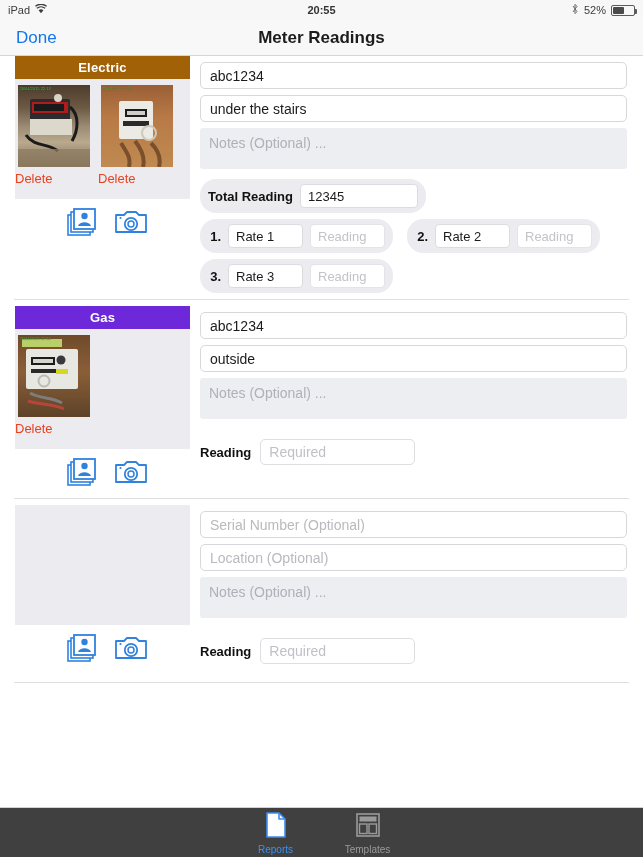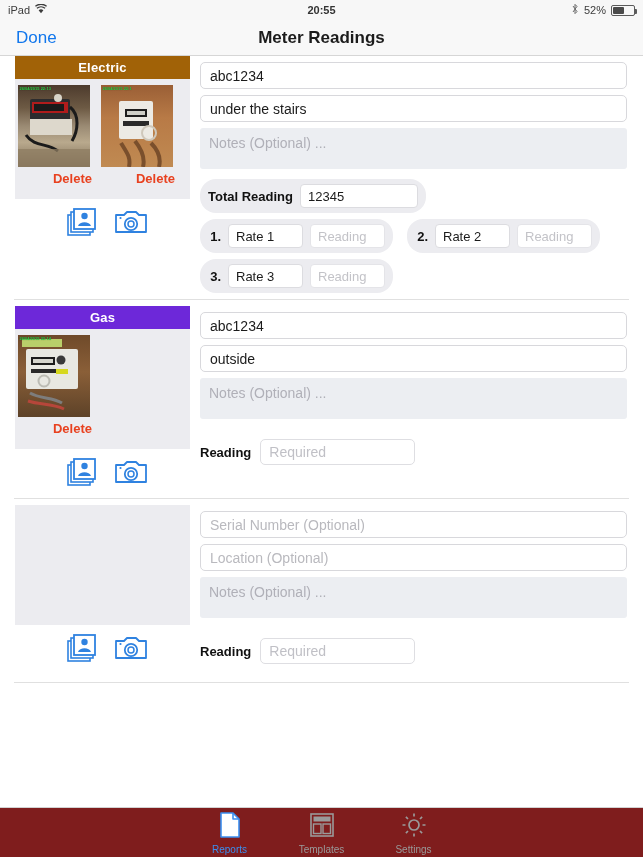--- a/index.html
+++ b/index.html
@@ -76,21 +76,21 @@
     color: #ffffff; font-size: 13px; font-weight: bold;
     letter-spacing: .2px;
   }
   .thumbs-box {
     background: #ececf0;
     padding: 6px 0 0 0;
     display: flex; gap: 6px;
     overflow: hidden;
     position: relative;
   }
-  .thumb-wrap { width: 77px; flex: 0 0 77px; text-align: right; font-weight: bold; }
+  .thumb-wrap { width: 77px; flex: 0 0 77px; text-align: left; }
   .thumb {
     width: 72px; height: 82px; margin: 0 auto;
     position: relative; overflow: hidden;
     background: #6b5a4a;
   }
   .thumb .stamp {
     position: absolute; top: 1px; left: 2px;
     font-size: 4px; color: #2bd94a; font-family: "Liberation Sans", sans-serif;
     white-space: nowrap; z-index: 3;
     text-shadow: 0 0 1px rgba(0,0,0,.6);
@@ -152,21 +152,21 @@
     width: 155px; height: 26px;
     border: 1px solid #dedee2; border-radius: 5px; background: #fff;
     padding: 0 8px; font-size: 14px; color: #1b1b1b; outline: none;
     font-family: "Liberation Sans", sans-serif;
   }
   .rd-row .in-big::placeholder { color: #c0c0c6; }
 
   
   .tabbar {
     position: absolute; bottom: 0; left: 0; width: 643px; height: 50px;
-    background: #7f1d1d; border-top: 1px solid #d2d2d2;
+    background: #404040; border-top: 1px solid #d2d2d2;
     display: flex; align-items: center; justify-content: center; gap: 0;
   }
   .tab {
     width: 92px; text-align: center; cursor: pointer;
     display: flex; flex-direction: column; align-items: center; gap: 1px;
   }
   .tab .lbl { font-size: 10px; color: #9a9a9a; }
   .tab.active .lbl { color: #3b8ff0; }
 </style>
 </head>
@@ -401,28 +401,15 @@
       <span>
         <svg width="26" height="28" viewBox="0 0 26 28">
           <rect x="2" y="3" width="22" height="22" fill="none" stroke="#9a9a9a" stroke-width="1.6"></rect>
           <rect x="4.5" y="5.5" width="17" height="5" fill="#9a9a9a"></rect>
           <rect x="4.5" y="13" width="7.5" height="9.5" fill="none" stroke="#9a9a9a" stroke-width="1.4"></rect>
           <rect x="14" y="13" width="7.5" height="9.5" fill="none" stroke="#9a9a9a" stroke-width="1.4"></rect>
         </svg>
       </span>
       <span class="lbl">Templates</span>
     </div>
-    <div class="tab">
-      <span>
-        <svg width="28" height="28" viewBox="0 0 28 28">
-          <g fill="none" stroke="#9a9a9a" stroke-width="1.7">
-            <circle cx="14" cy="14" r="5"></circle>
-            <path d="M14 2.5 v3 M14 22.5 v3 M2.5 14 h3 M22.5 14 h3
-                     M5.9 5.9 l2.1 2.1 M20 20 l2.1 2.1
-                     M22.1 5.9 l-2.1 2.1 M8 20 l-2.1 2.1"></path>
-          </g>
-        </svg>
-      </span>
-      <span class="lbl">Settings</span>
-    </div>
   </div>
 
 </div>
 
 </body></html>

